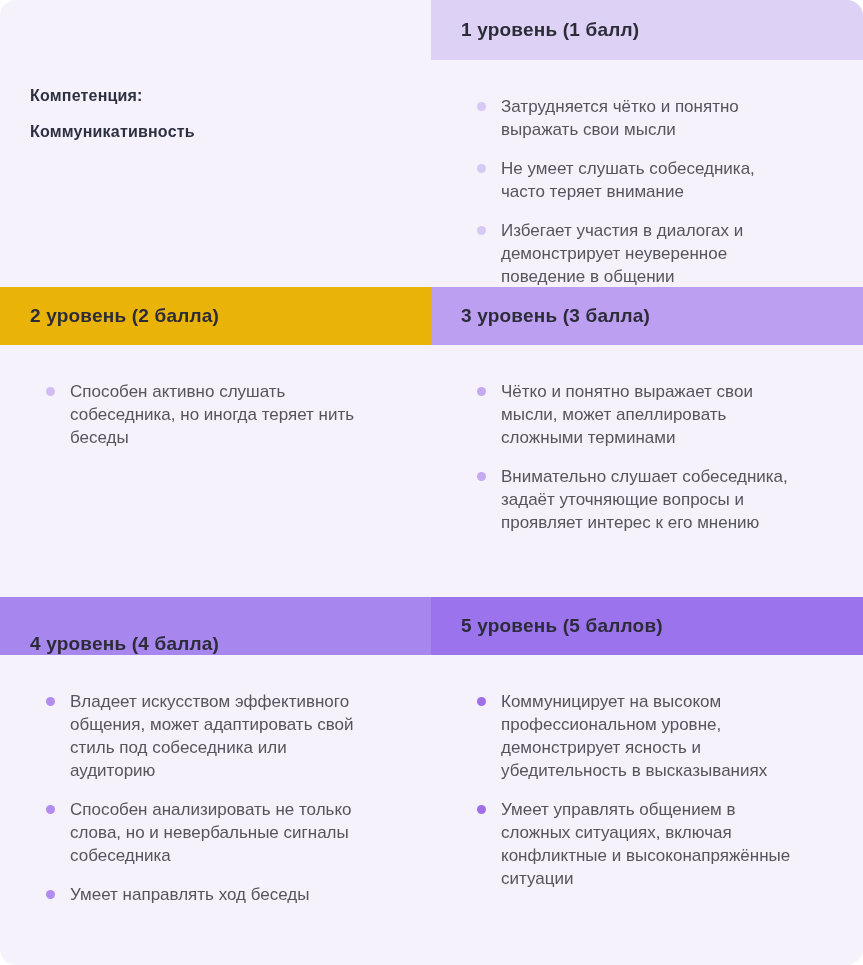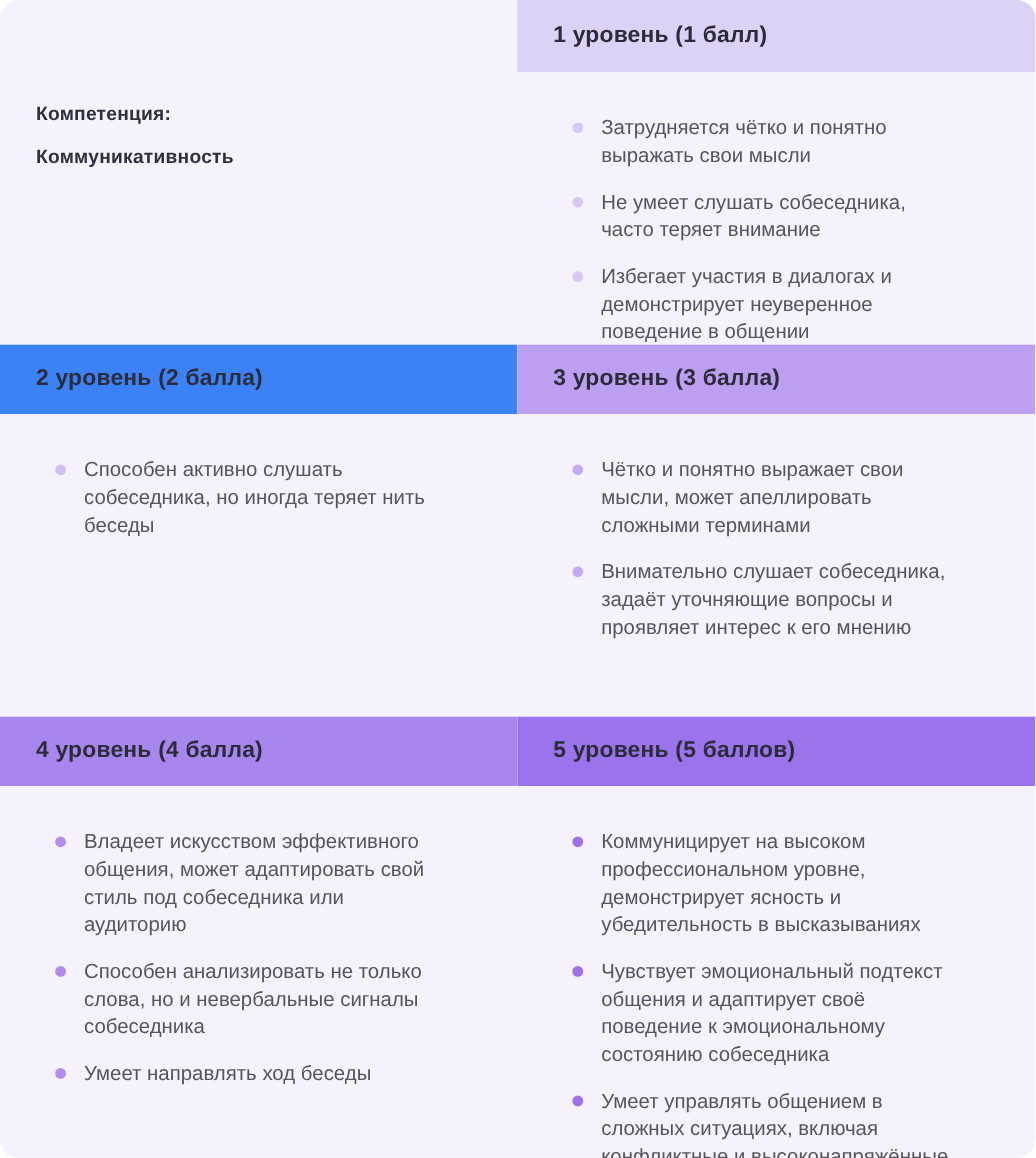--- a/index.html
+++ b/index.html
@@ -62,21 +62,21 @@
           <span>Не умеет слушать собеседника, часто теряет внимание</span>
         </li>
         <li>
           <span class="dot" style="background-color: rgb(215, 201, 243);"></span>
           <span>Избегает участия в диалогах и демонстрирует неуверенное поведение в общении</span>
         </li>
       </ul>
     </section>
 
     <section class="cell">
-      <div class="hdr" style="background-color: #3b82f6;">
+      <div class="hdr" style="background-color: #eab308;">
         <span>2 уровень (2 балла)</span>
       </div>
       <ul class="criteria">
         <li>
           <span class="dot" style="background-color: rgb(208, 190, 243);"></span>
           <span>Способен активно слушать собеседника, но иногда теряет нить беседы</span>
         </li>
       </ul>
     </section>
 
@@ -90,21 +90,21 @@
           <span>Чётко и понятно выражает свои мысли, может апеллировать сложными терминами</span>
         </li>
         <li>
           <span class="dot" style="background-color: rgb(197, 169, 241);"></span>
           <span>Внимательно слушает собеседника, задаёт уточняющие вопросы и проявляет интерес к его мнению</span>
         </li>
       </ul>
     </section>
 
     <section class="cell">
-      <div class="hdr" style="background-color: rgb(167, 134, 238);">
+      <div class="hdr" style="background-color: rgb(167, 134, 238); align-items: flex-end;">
         <span>4 уровень (4 балла)</span>
       </div>
       <ul class="criteria">
         <li>
           <span class="dot" style="background-color: rgb(178, 140, 239);"></span>
           <span>Владеет искусством эффективного общения, может адаптировать свой стиль под собеседника или аудиторию</span>
         </li>
         <li>
           <span class="dot" style="background-color: rgb(178, 140, 239);"></span>
           <span>Способен анализировать не только слова, но и невербальные сигналы собеседника</span>
@@ -120,23 +120,19 @@
       <div class="hdr" style="background-color: rgb(155, 115, 236);">
         <span>5 уровень (5 баллов)</span>
       </div>
       <ul class="criteria">
         <li>
           <span class="dot" style="background-color: rgb(158, 111, 231);"></span>
           <span>Коммуницирует на высоком профессиональном уровне, демонстрирует ясность и убедительность в высказываниях</span>
         </li>
         <li>
           <span class="dot" style="background-color: rgb(158, 111, 231);"></span>
-          <span>Чувствует эмоциональный подтекст общения и адаптирует своё поведение к эмоциональному состоянию собеседника</span>
-        </li>
-        <li>
-          <span class="dot" style="background-color: rgb(158, 111, 231);"></span>
           <span>Умеет управлять общением в сложных ситуациях, включая конфликтные и высоконапряжённые ситуации</span>
         </li>
       </ul>
     </section>
 
   </div>
 </div>
 
 </body></html>

